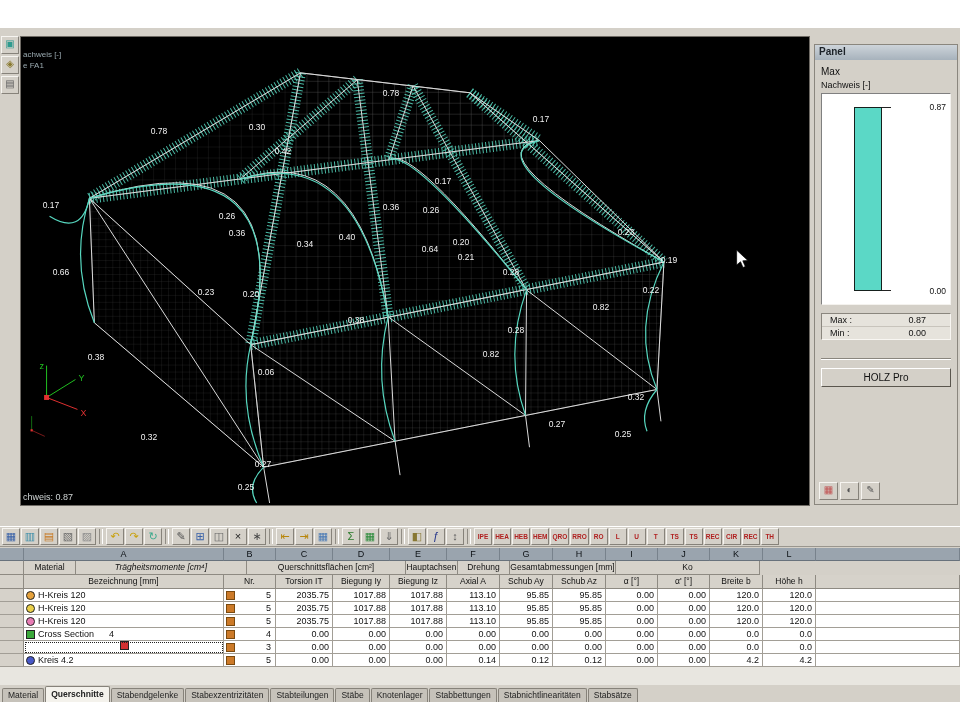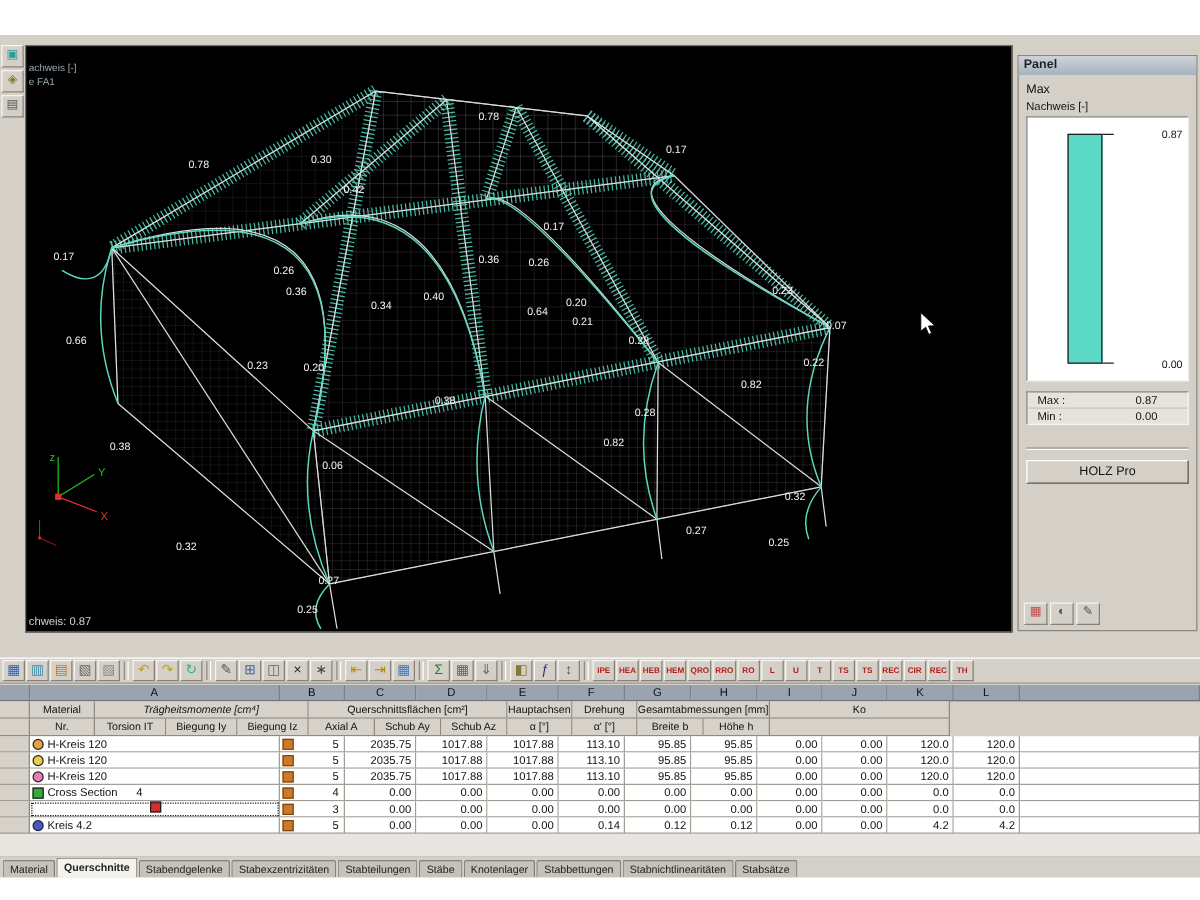--- a/index.html
+++ b/index.html
@@ -178,21 +178,21 @@
         <div class="vlabel" style="left: 520px; top: 82px;">0.17</div>
         <div class="vlabel" style="left: 422px; top: 144px;">0.17</div>
         <div class="vlabel" style="left: 206px; top: 179px;">0.26</div>
         <div class="vlabel" style="left: 216px; top: 196px;">0.36</div>
         <div class="vlabel" style="left: 284px; top: 207px;">0.34</div>
         <div class="vlabel" style="left: 326px; top: 200px;">0.40</div>
         <div class="vlabel" style="left: 370px; top: 170px;">0.36</div>
         <div class="vlabel" style="left: 410px; top: 173px;">0.26</div>
         <div class="vlabel" style="left: 440px; top: 205px;">0.20</div>
         <div class="vlabel" style="left: 605px; top: 195px;">0.23</div>
-        <div class="vlabel" style="left: 648px; top: 223px;">0.07</div>
+        <div class="vlabel" style="left: 648px; top: 223px;">0.19</div>
         <div class="vlabel" style="left: 630px; top: 253px;">0.22</div>
         <div class="vlabel" style="left: 580px; top: 270px;">0.82</div>
         <div class="vlabel" style="left: 409px; top: 212px;">0.64</div>
         <div class="vlabel" style="left: 445px; top: 220px;">0.21</div>
         <div class="vlabel" style="left: 490px; top: 235px;">0.28</div>
         <div class="vlabel" style="left: 185px; top: 255px;">0.23</div>
         <div class="vlabel" style="left: 230px; top: 257px;">0.20</div>
         <div class="vlabel" style="left: 335px; top: 283px;">0.38</div>
         <div class="vlabel" style="left: 40px; top: 235px;">0.66</div>
         <div class="vlabel" style="left: 75px; top: 320px;">0.38</div>
@@ -310,20 +310,21 @@
         <div class="cell" style="width: 52px;">Material</div>
         <div class="cell" style="width: 171px; font-style: italic;">Trägheitsmomente [cm⁴]</div>
         <div class="cell" style="width: 159px;">Querschnittsflächen [cm²]</div>
         <div class="cell" style="width: 52px;">Hauptachsen</div>
         <div class="cell" style="width: 52px;">Drehung</div>
         <div class="cell" style="width: 106px;">Gesamtabmessungen [mm]</div>
         <div class="cell" style="width: 144px;">Ko</div>
       </div>
     <div class="trow subs">
         <div class="cell" style="width: 24px;"></div>
+        <div class="cell" style="width: 200px;">Bezeichnung [mm]</div>
         <div class="cell" style="width: 52px;">Nr.</div>
         <div class="cell" style="width: 57px;">Torsion IT</div>
         <div class="cell" style="width: 57px;">Biegung Iy</div>
         <div class="cell" style="width: 57px;">Biegung Iz</div>
         <div class="cell" style="width: 53px;">Axial A</div>
         <div class="cell" style="width: 53px;">Schub Ay</div>
         <div class="cell" style="width: 53px;">Schub Az</div>
         <div class="cell" style="width: 52px;">α [°]</div>
         <div class="cell" style="width: 52px;">α' [°]</div>
         <div class="cell" style="width: 53px;">Breite b</div>

